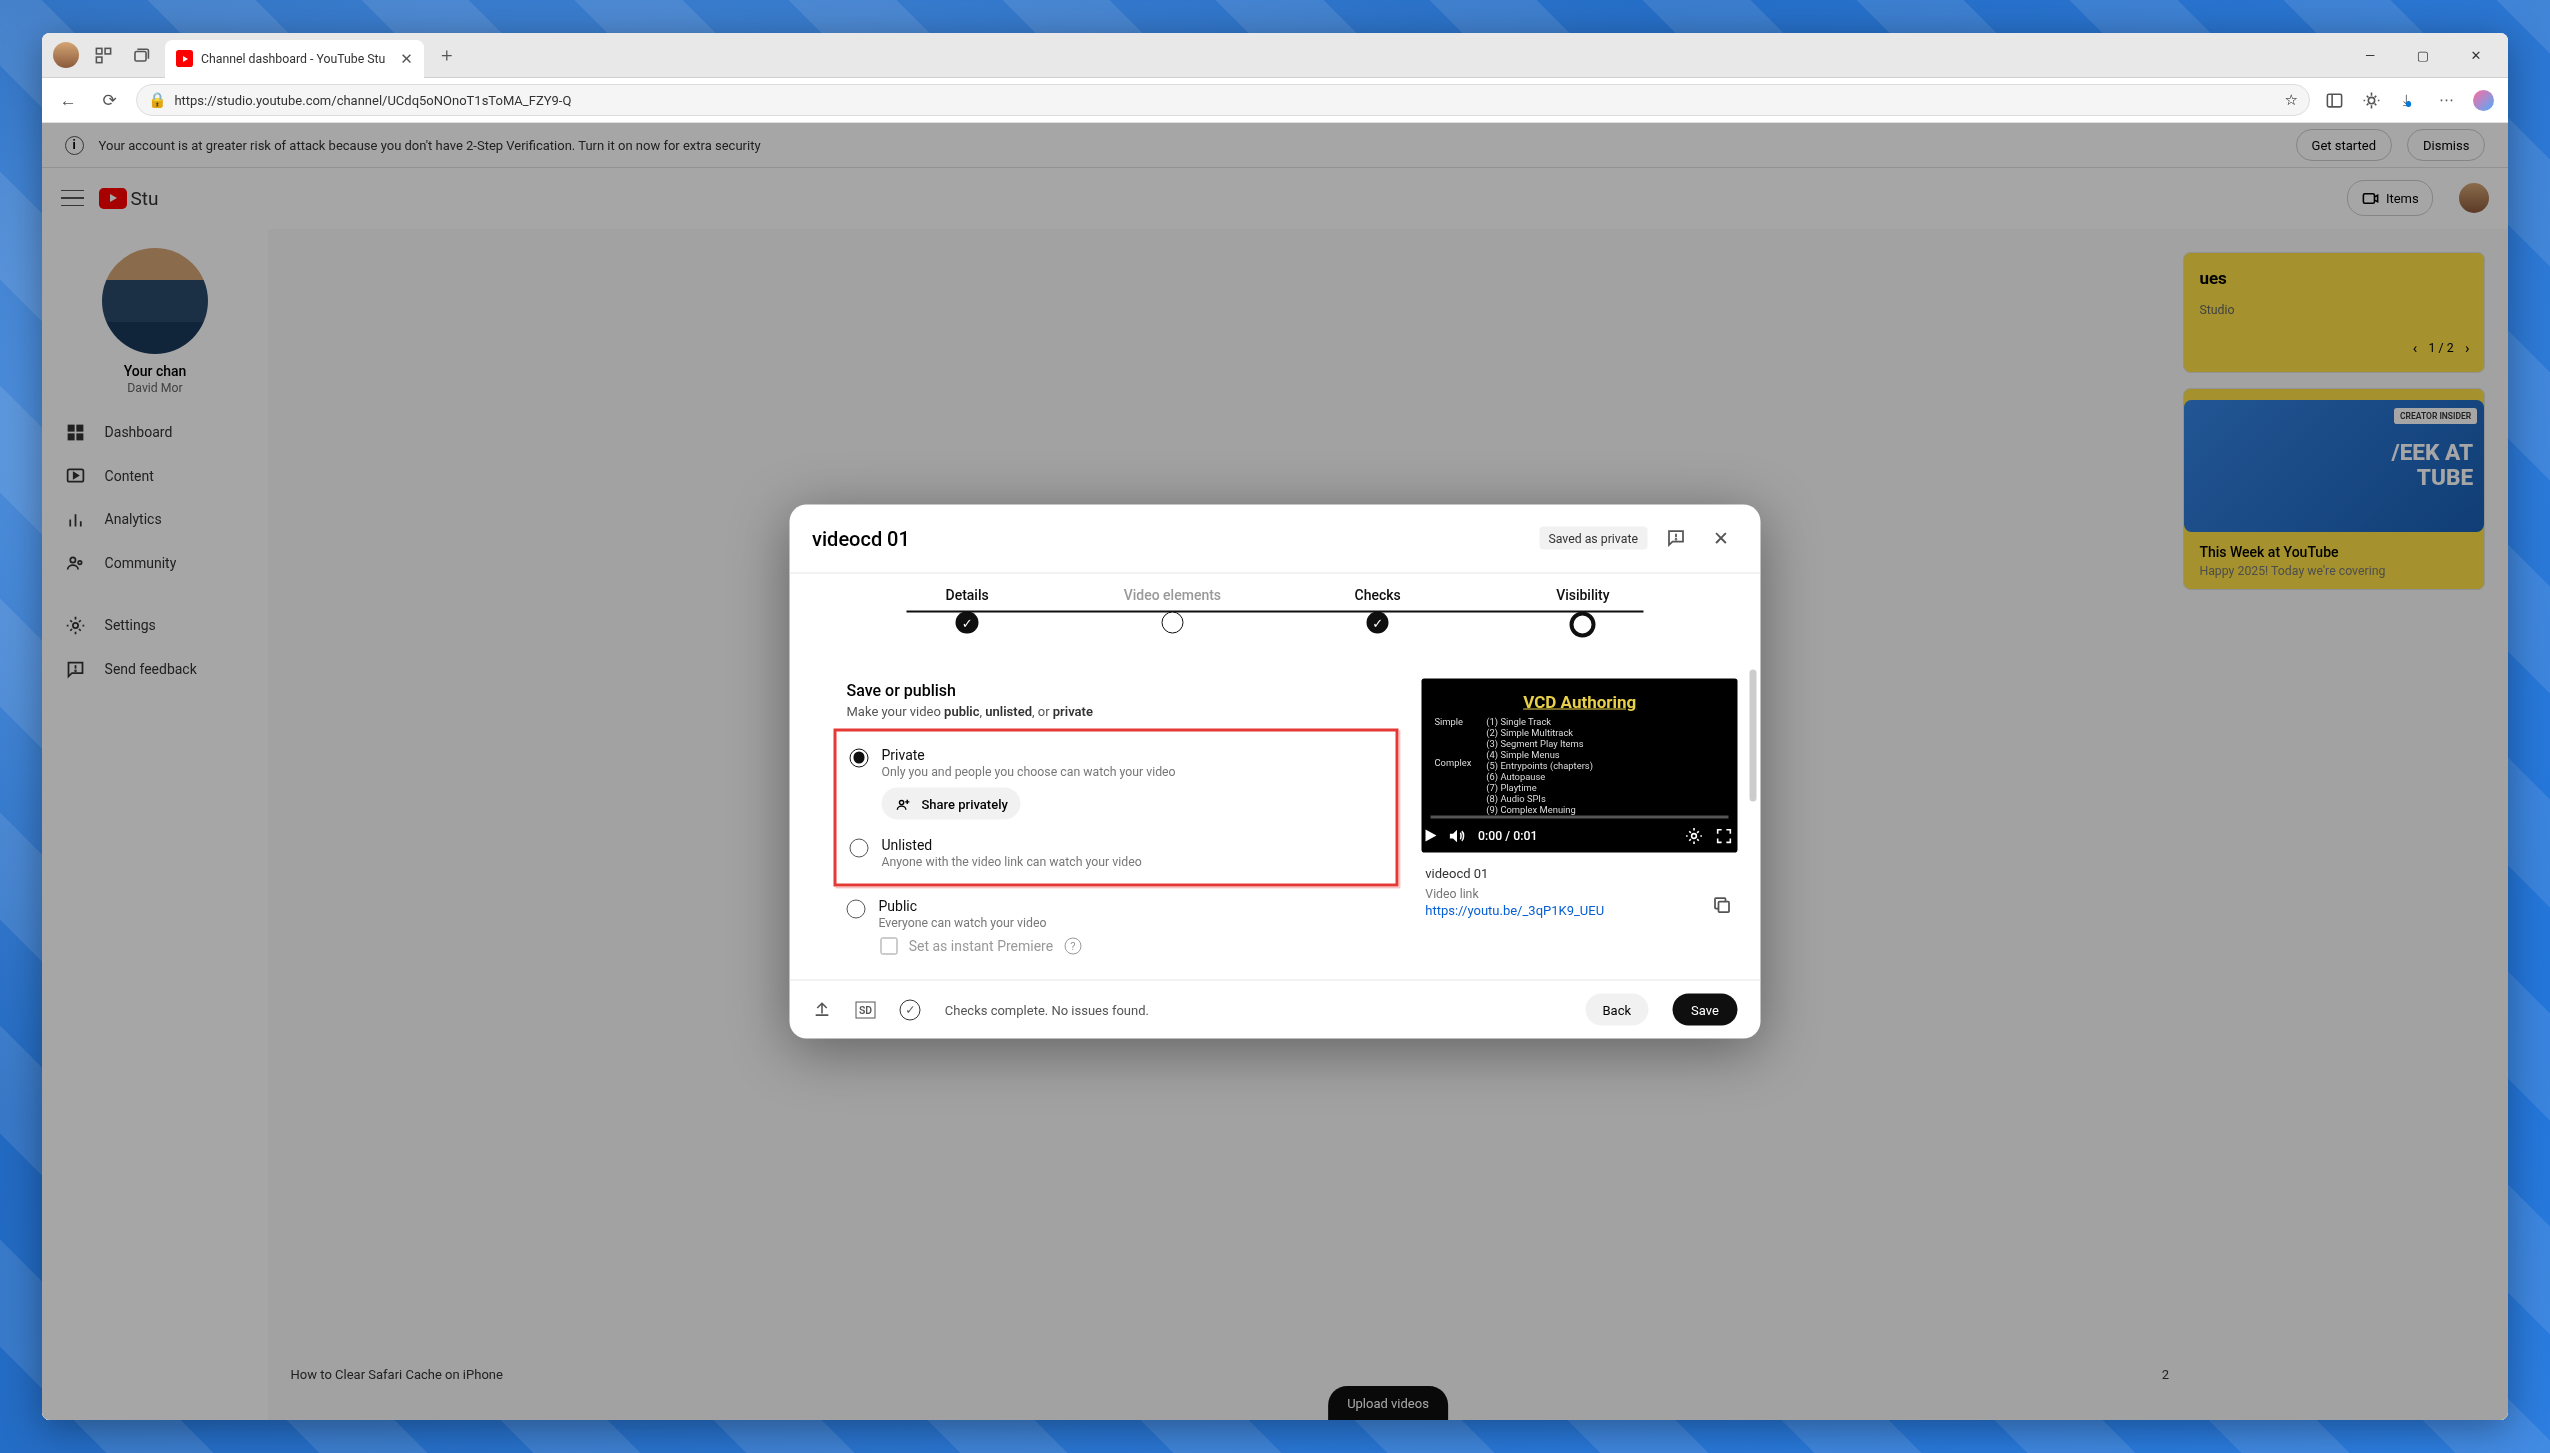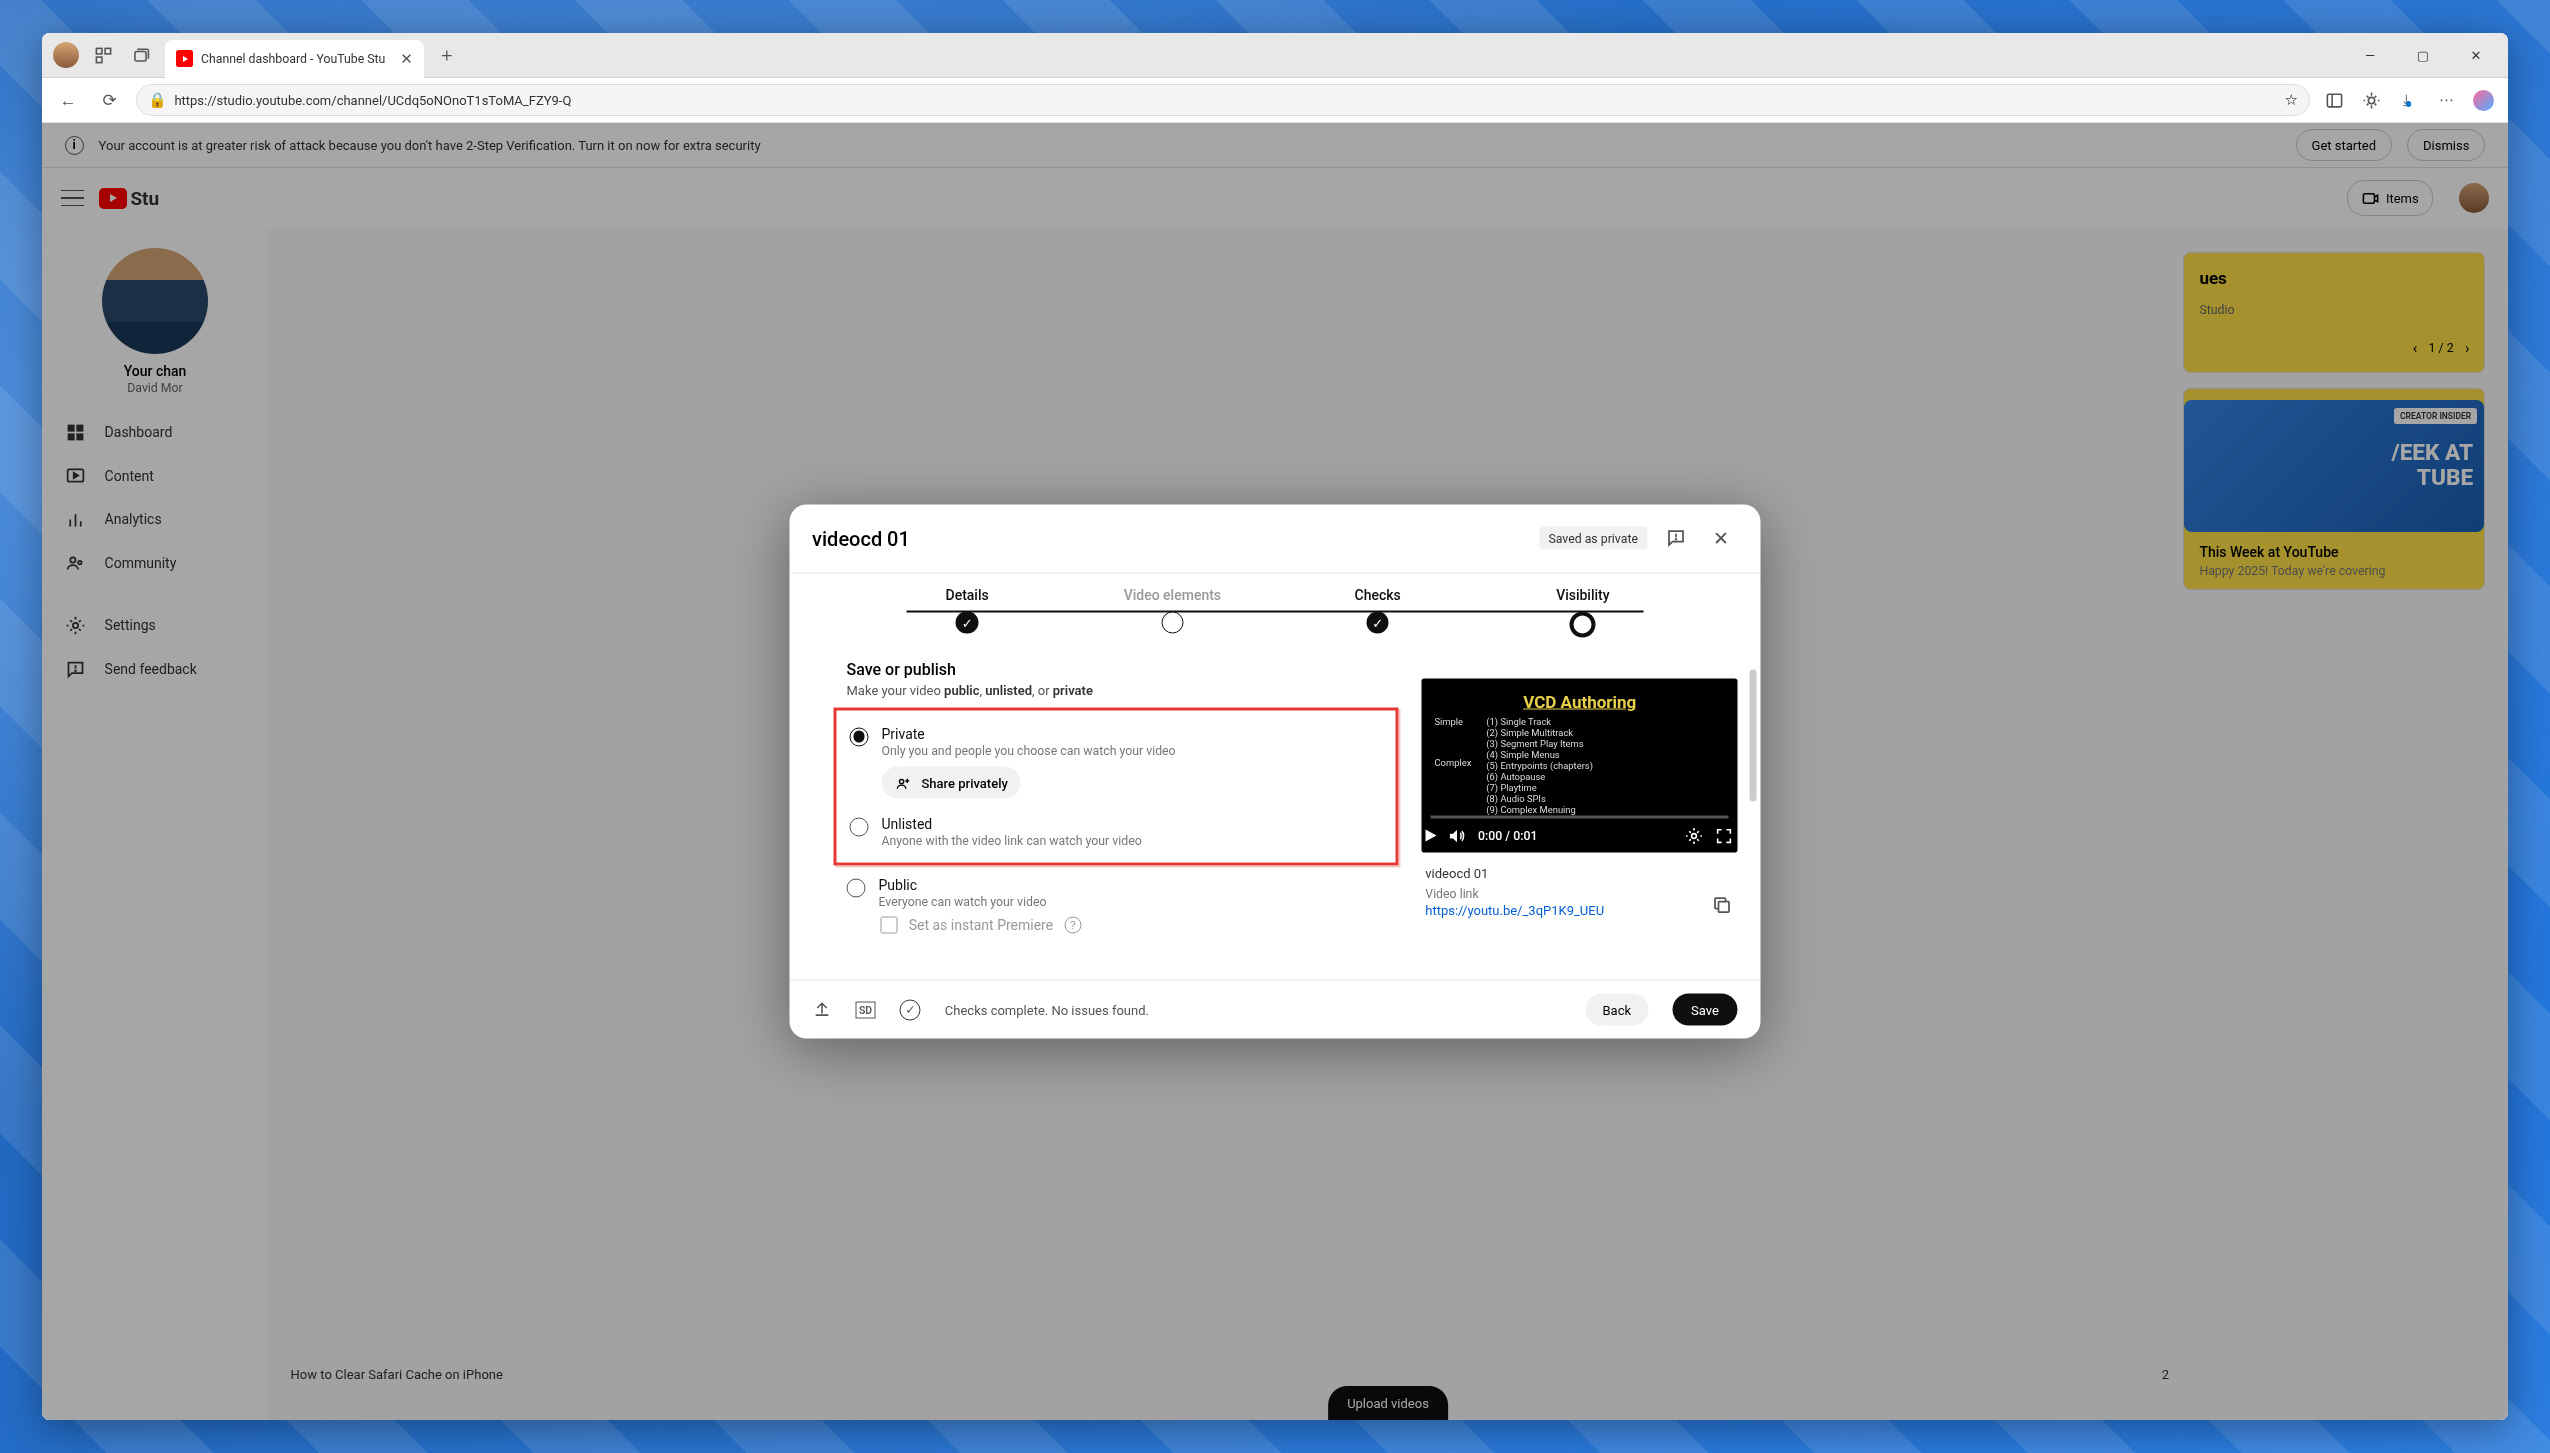--- a/index.html
+++ b/index.html
@@ -37,21 +37,21 @@
 .warning-icon { width: 19px; height: 19px; border: 1.9px solid #555; border-radius: 50%; display: flex; align-items: center; justify-content: center; font-size: 12.3px; font-weight: bold; }
 .warning-text { font-size: 13px; color: #333; flex: 1; }
 .pill-btn { padding: 7.5px 15px; border: 0.9px solid #ccc; border-radius: 17px; background: #fff; font-size: 13px; cursor: pointer; }
 
 .app-header { position: absolute; top: 45px; left: 0; right: 0; height: 60px; background: #fff; display: flex; align-items: center; padding: 0 19px; gap: 15px; }
 .hamburger { width: 22.6px; height: 17px; cursor: pointer; display: flex; flex-direction: column; justify-content: space-between; }
 .hamburger span { height: 1.9px; background: #555; }
 .studio-logo { display: flex; align-items: center; gap: 3.8px; }
 .yt-logo-box { width: 28px; height: 21px; background: #ff0000; border-radius: 4.7px; display: flex; align-items: center; justify-content: center; }
 .yt-logo-box::after { content: ''; border-left: 7.5px solid #fff; border-top: 4.7px solid transparent; border-bottom: 4.7px solid transparent; margin-left: 1.9px; }
-.studio-text { font-size: 19px; font-weight: 700; color: #333; }
+.studio-text { font-size: 19px; font-weight: 400; color: #333; }
 .create-btn { margin-left: auto; display: flex; align-items: center; gap: 5.7px; padding: 7.5px 13px; border: 0.9px solid #ccc; border-radius: 17px; cursor: pointer; font-size: 13px; }
 .avatar-sm { width: 30px; height: 30px; border-radius: 50%; background: linear-gradient(#d4a574, #8b5a3c); margin-left: 11.3px; }
 
 .sidebar { position: absolute; top: 106px; left: 0; width: 226px; bottom: 0; background: #fff; }
 .channel-card { padding: 19px 0 15px; text-align: center; }
 .channel-avatar { width: 106px; height: 106px; border-radius: 50%; background: linear-gradient(#d4a574 30%, #2a4a6a 30%, #2a4a6a 70%, #1a3a5a 70%); margin: 0 auto 9.4px; }
 .channel-title { font-size: 14px; font-weight: 500; }
 .channel-name { font-size: 12.3px; color: #666; margin-top: 1.9px; }
 .side-item { display: flex; align-items: center; padding: 11.3px 22.6px; gap: 19px; font-size: 14px; color: #333; cursor: pointer; }
 .side-item svg { width: 21px; height: 21px; }
@@ -84,21 +84,21 @@
 .step-dot { width: 22.6px; height: 22.6px; border-radius: 50%; margin: 0 auto; position: relative; z-index: 2; }
 .step-dot.done { background: #0f0f0f; display: flex; align-items: center; justify-content: center; color: #fff; font-size: 13px; }
 .step-dot.hollow { background: #fff; border: 1.9px solid #0f0f0f; }
 .step-dot.current { background: #fff; border: 4.7px solid #0f0f0f; width: 26px; height: 26px; }
 .step-line { position: absolute; top: 37px; left: 12%; right: 12%; height: 2.8px; background: #0f0f0f; z-index: 1; }
 
 .modal-body { display: flex; padding: 0 0 0 57px; min-height: 320px; position: relative; }
 .scroll-track { position: absolute; right: 3.8px; top: 9.4px; bottom: 9.4px; width: 7.5px; }
 .scroll-thumb { position: absolute; top: 0; width: 7.5px; height: 132px; background: #ccc; border-radius: 3.8px; }
 
-.left-panel { flex: 1; padding-right: 22.6px; }
+.left-panel { flex: 1; padding-right: 22.6px; margin-top: 21px; }
 .section-title { font-size: 16px; font-weight: 500; margin-bottom: 3.8px; }
 .section-sub { font-size: 13px; color: #555; }
 .section-sub b { font-weight: 600; color: #333; }
 
 .highlight-box { border: 3.8px solid #e53935; margin: 9.4px 0 5.7px -13px; padding: 9.4px 9.4px 9.4px 13px; box-shadow: 1.9px 1.9px 0 rgba(229,57,53,0.3); }
 
 .radio-row { display: flex; align-items: flex-start; gap: 13px; padding: 5.7px 0; }
 .radio { width: 19px; height: 19px; border: 1.9px solid #555; border-radius: 50%; margin-top: 1.9px; flex-shrink: 0; position: relative; cursor: pointer; }
 .radio.checked { border-color: #0f0f0f; }
 .radio.checked::after { content: ''; position: absolute; inset: 2.8px; background: #0f0f0f; border-radius: 50%; }

